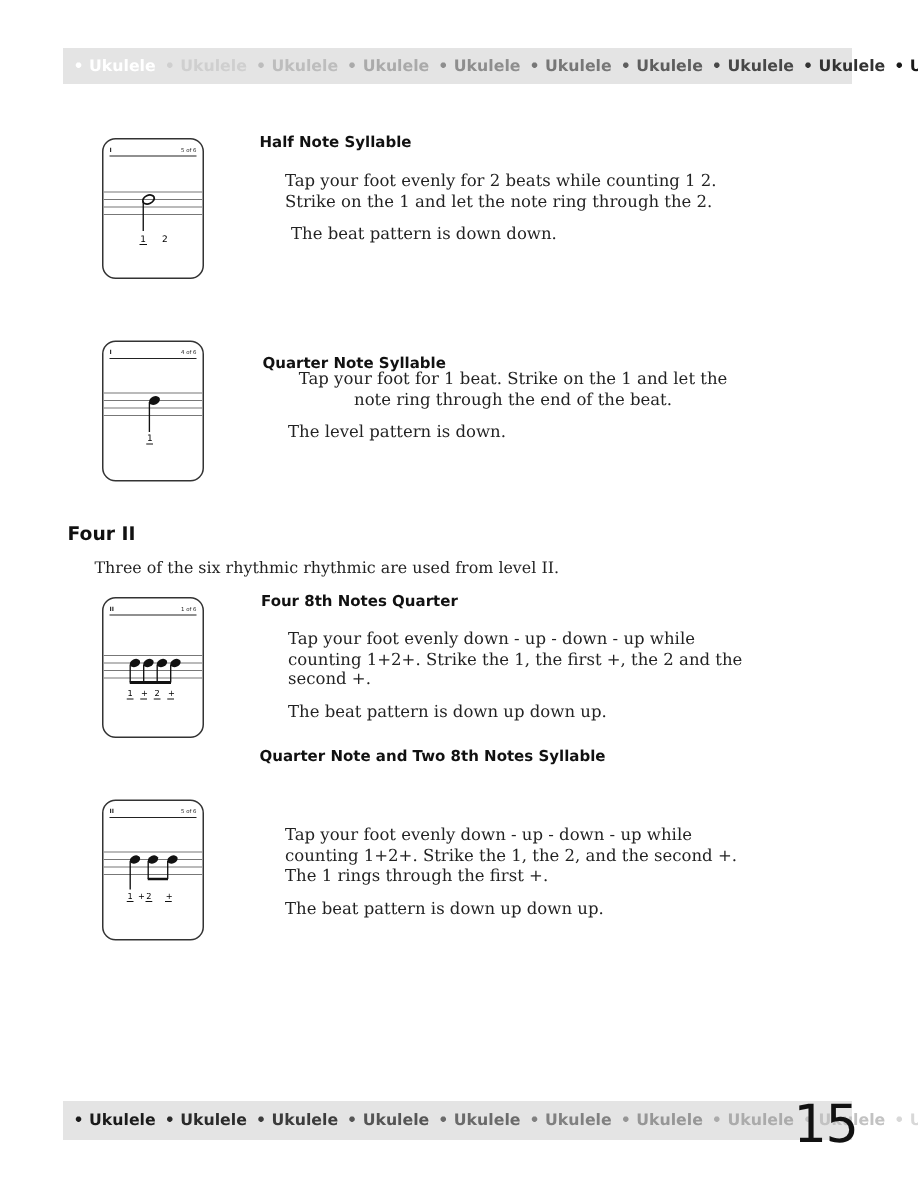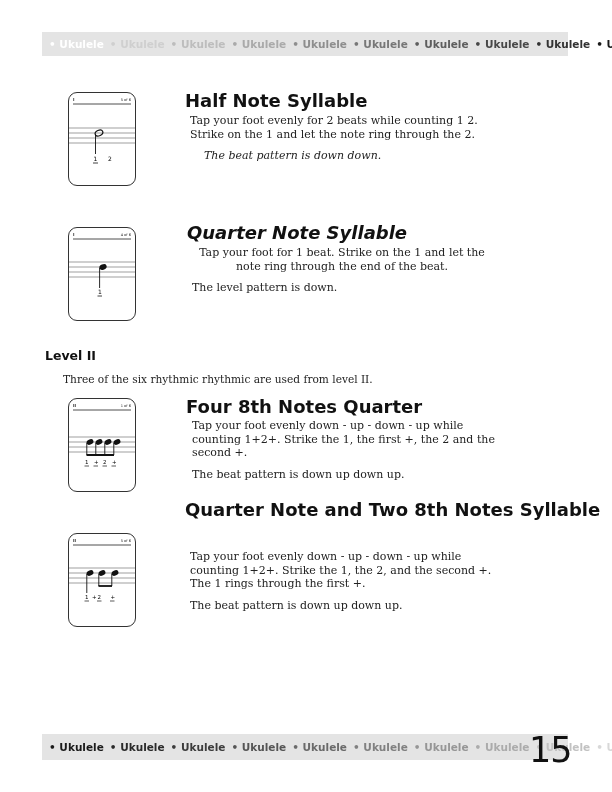--- a/index.html
+++ b/index.html
@@ -8,21 +8,21 @@
   .band.top { top: 32px; height: 24px; padding-left: 4px; box-sizing: border-box; }
   .band.bottom { top: 734px; height: 26px; padding-left: 4px; box-sizing: border-box; }
   .band span.word { margin: 17px 3px; }
   .page-num { position: absolute; left: 529px; top: 730px; font-family: "DejaVu Sans", sans-serif; font-weight: normal; font-size: 35px; color: #111; letter-spacing: -1px; }
 
   .card { position: absolute; left: 68px; width: 68px; height: 94px; border: 1px solid #333; border-radius: 9px; box-sizing: border-box; background: #fff; }
   .card svg { display: block; }
   .card .lvl { position: absolute; left: 4px; top: 4px; font-family: "DejaVu Sans", sans-serif; font-size: 4px; font-weight: bold; }
   .card .ofsix { position: absolute; right: 4px; top: 5px; font-family: "DejaVu Sans", sans-serif; font-size: 3.6px; }
 
-  .heading { position: absolute; font-family: "DejaVu Sans", sans-serif; font-weight: bold; font-size: 18px; color: #111; margin-left: 12px; }
+  .heading { position: absolute; font-family: "DejaVu Sans", sans-serif; font-weight: bold; font-size: 10px; color: #111; }
   .para { position: absolute; font-size: 11px; line-height: 13.5px; color: #222; }
   .level-title { position: absolute; left: 45px; top: 348px; font-family: "DejaVu Sans", sans-serif; font-weight: bold; font-size: 12.5px; color: #111; }
   .level-intro { position: absolute; left: 63px; top: 373px; font-size: 10.6px; color: #222; }
 </style>
 </head>
 <body>
 
 <div class="band top" id="band-top">
     <span class="word" style="color: rgb(255, 255, 255);">• Ukulele</span>
     <span class="word" style="color: rgb(207, 207, 207);">• Ukulele</span>
@@ -49,44 +49,44 @@
     </g>
     <ellipse cx="30" cy="40" rx="4" ry="2.8" fill="none" stroke="#111" stroke-width="1.2" transform="rotate(-25 30 40)"></ellipse>
     <line x1="26.5" y1="41" x2="26.5" y2="61" stroke="#111" stroke-width="0.9"></line>
     <text x="24.5" y="68" font-size="6" font-family="DejaVu Sans, sans-serif">1</text>
     <line x1="24" y1="70" x2="29" y2="70" stroke="#111" stroke-width="0.8"></line>
     <text x="39" y="68" font-size="6" font-family="DejaVu Sans, sans-serif">2</text>
   </svg>
 </div>
 <div class="heading" style="left:173px; top:90px;">Half Note Syllable</div>
 <div class="para" style="left:190px; top:114px; width:300px;">Tap your foot evenly for 2 beats while counting 1 2. Strike on the 1 and let the note ring through the 2.</div>
-<div class="para" style="left:204px; top:149px; width:300px;font-style:italic;">The beat pattern is down down.</div>
+<div class="para" style="left:194px; top:149px; width:300px;">The beat pattern is down down.</div>
 
 <div class="card" style="top:227px;">
   <span class="lvl">I</span>
   <span class="ofsix">4 of 6</span>
   <svg width="66" height="92" viewBox="0 0 66 92">
     <line x1="4" y1="11" x2="62" y2="11" stroke="#222" stroke-width="0.8"></line>
     <g stroke="#777" stroke-width="0.7">
       <line x1="0" y1="34" x2="66" y2="34"></line>
         <line x1="0" y1="39" x2="66" y2="39"></line>
       <line x1="0" y1="44" x2="66" y2="44"></line>
         <line x1="0" y1="49" x2="66" y2="49"></line>
     </g>
     <ellipse cx="34" cy="39" rx="3.8" ry="2.7" fill="#111" transform="rotate(-25 34 39)"></ellipse>
     <line x1="30.6" y1="40" x2="30.6" y2="60" stroke="#111" stroke-width="0.9"></line>
     <text x="29" y="66" font-size="6" font-family="DejaVu Sans, sans-serif">1</text>
     <line x1="28.5" y1="68" x2="33" y2="68" stroke="#111" stroke-width="0.8"></line>
   </svg>
 </div>
-<div class="heading" style="left:175px; top:222px;font-style:italic;">Quarter Note Syllable</div>
+<div class="heading" style="left:175px; top:237px;">Quarter Note Syllable</div>
 <div class="para" style="left:192px; top:246px; width:300px;text-align:center;">Tap your foot for 1 beat. Strike on the 1 and let the note ring through the end of the beat.</div>
 <div class="para" style="left:192px; top:281px; width:300px;">The level pattern is down.</div>
 
-<div class="level-title">Level II</div>
+<div class="level-title">Four II</div>
 <div class="level-intro">Three of the six rhythmic rhythmic are used from level II.</div>
 
 <div class="card" style="top:398px;">
   <span class="lvl">II</span>
   <span class="ofsix">1 of 6</span>
   <svg width="66" height="92" viewBox="0 0 66 92">
     <line x1="4" y1="11" x2="62" y2="11" stroke="#222" stroke-width="0.8"></line>
     <g stroke="#777" stroke-width="0.7">
       <line x1="0" y1="38" x2="66" y2="38"></line>
         <line x1="0" y1="43" x2="66" y2="43"></line>

